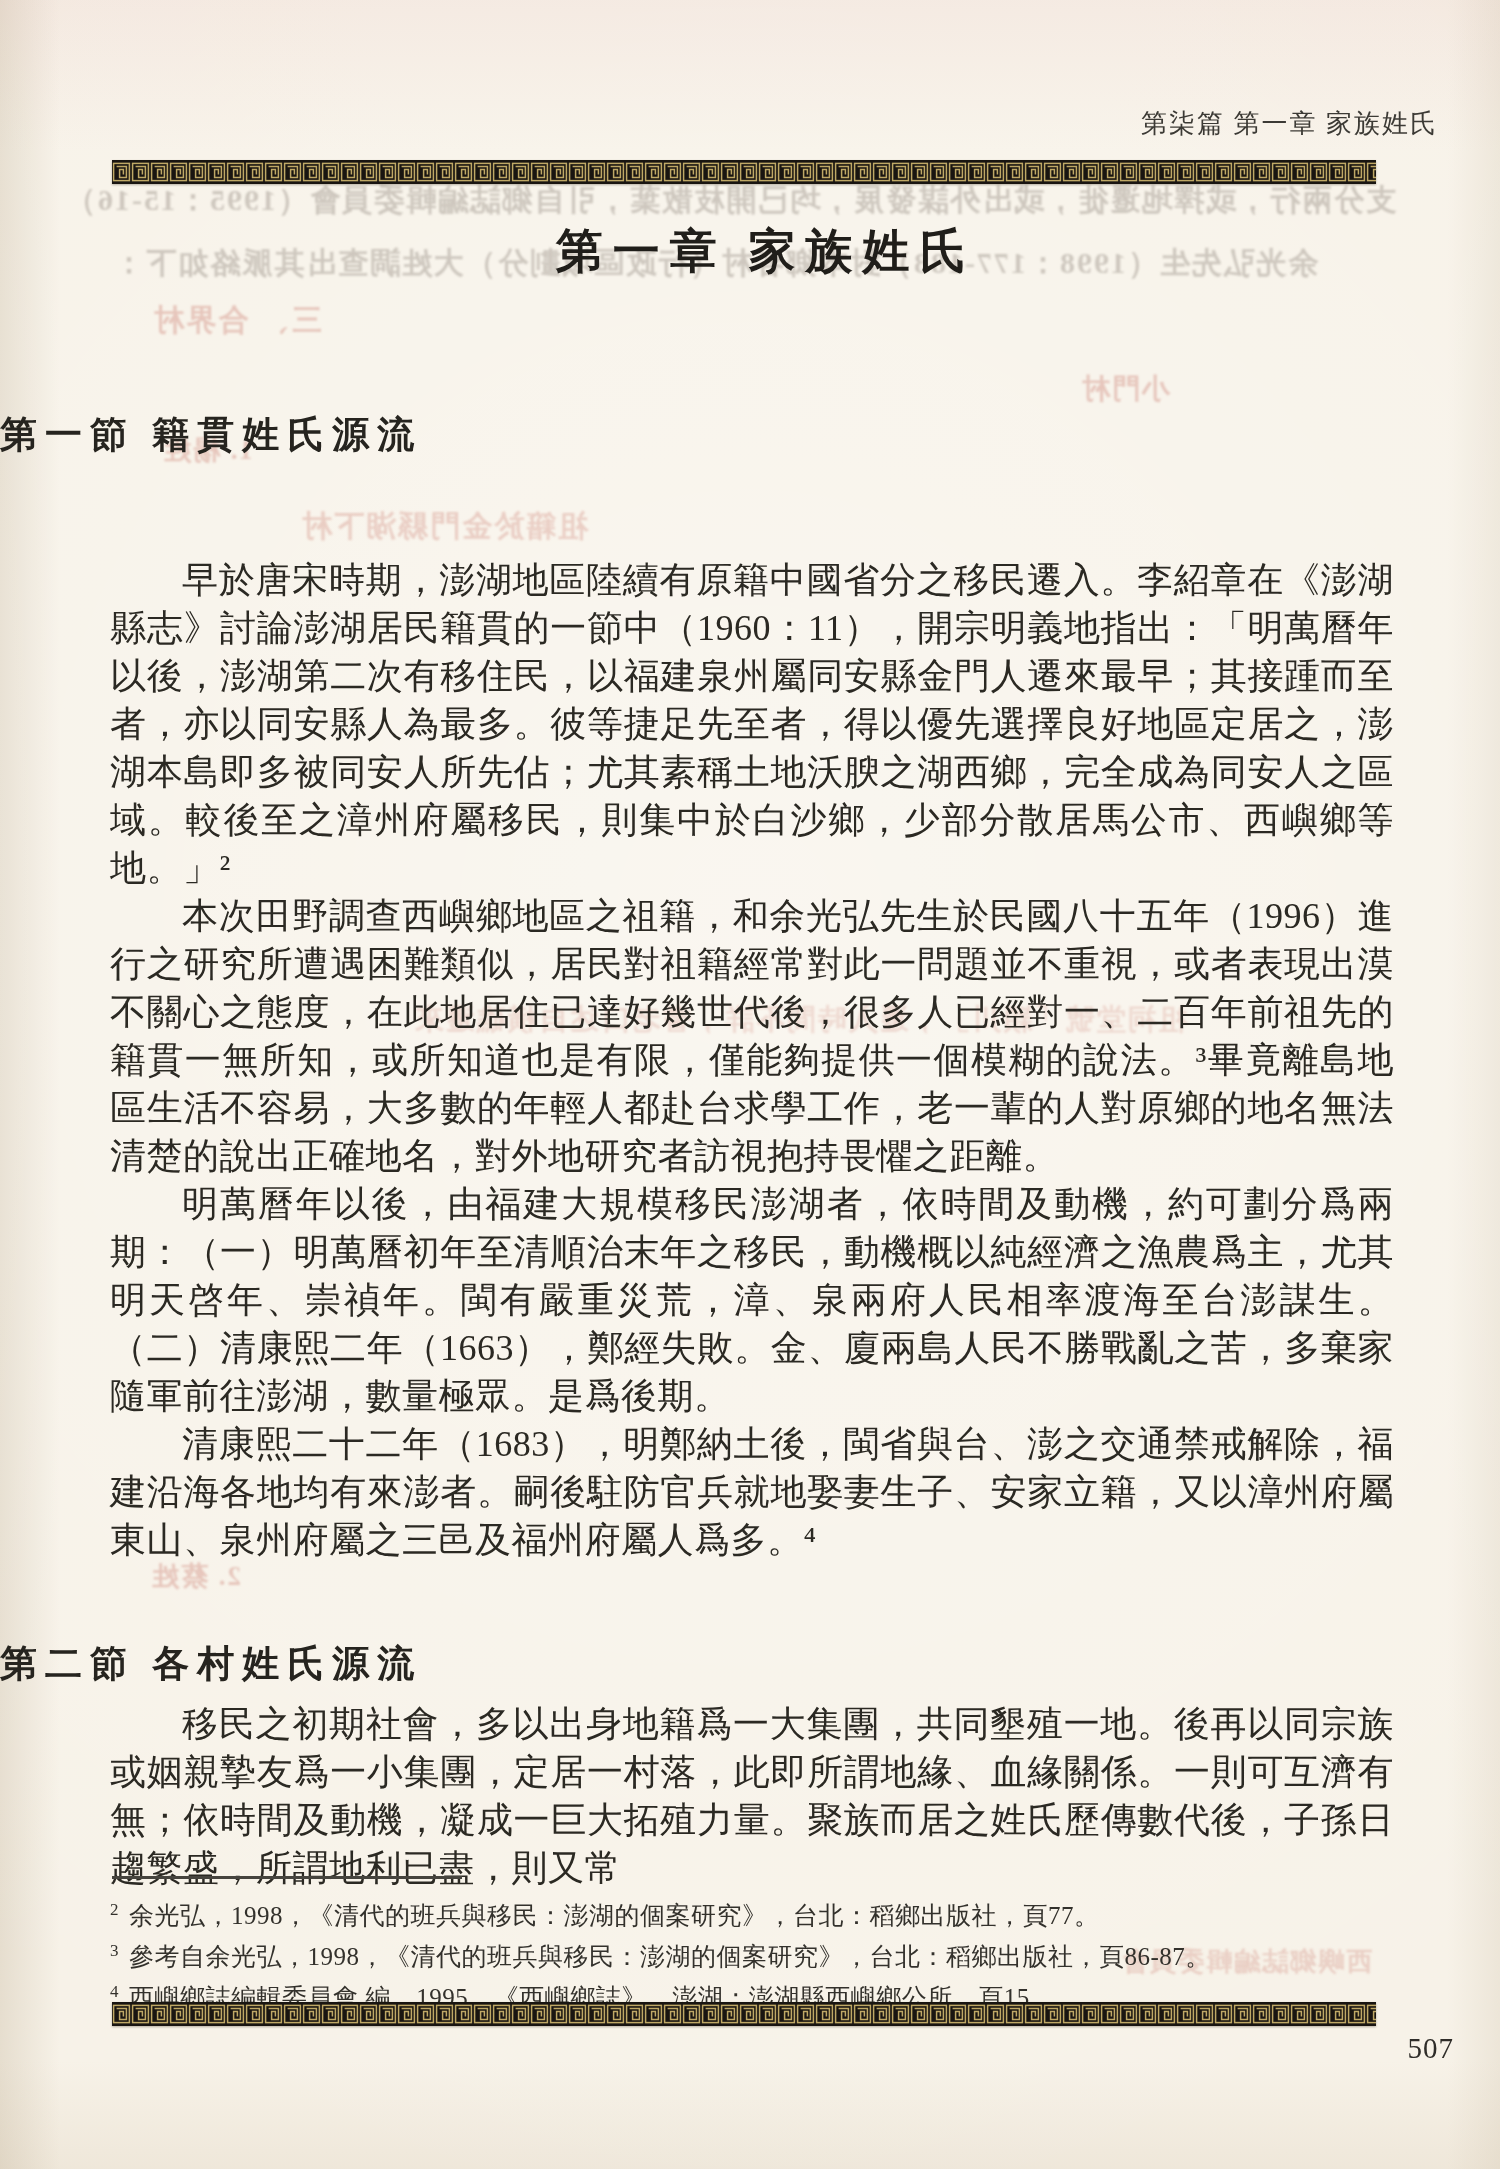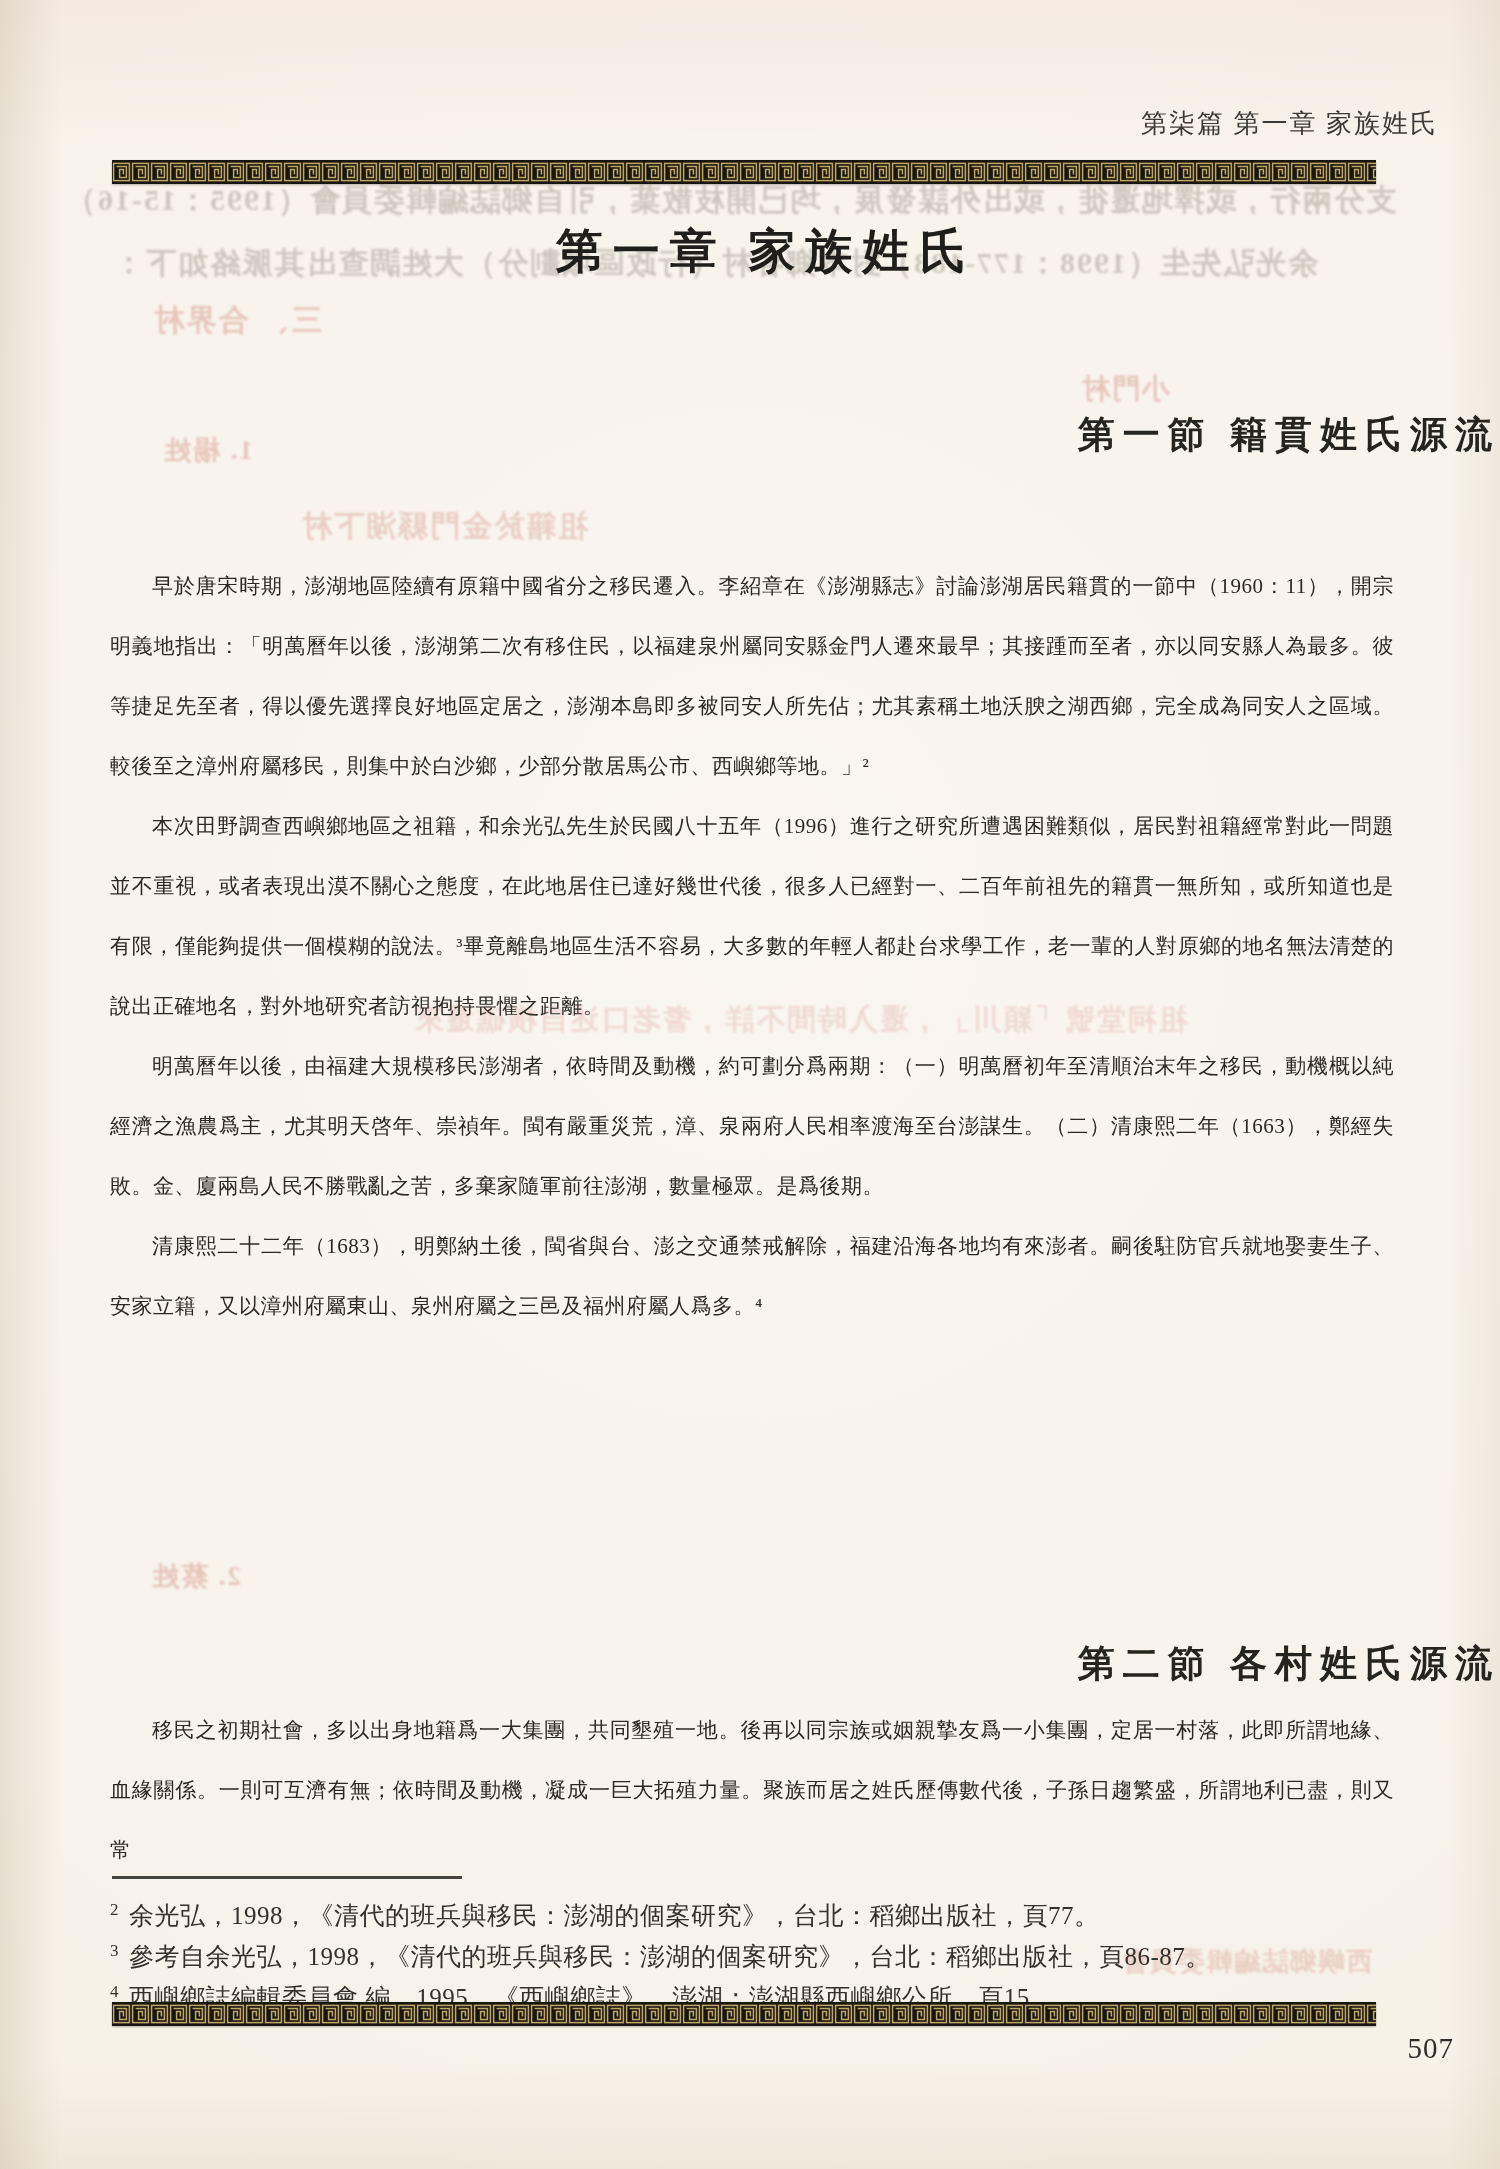--- a/index.html
+++ b/index.html
@@ -46,32 +46,32 @@
   }
   .border-top{top:160px;}
   .border-bottom{top:2002px;}
   .chapter-title{
     position:absolute;top:204px;left:0;width:100%;margin:16px;
     text-align:center;font-size:47px;font-weight:bold;color:#201e1a;
     letter-spacing:10px;
   }
   .section-title{
     position:absolute;left:0;width:100%;margin:0;
-    text-align:right;font-size:37px;font-weight:bold;color:#26241f;
+    text-align:left;font-size:37px;font-weight:bold;color:#26241f;
     letter-spacing:8px;
   }
   .s1{top:410px;}
   .s2{top:1611px;margin-top:28px;}
   .text-col{
     position:absolute;left:110px;width:1284px;
   }
   .tc-main{top:556px;}
   .tc-s2{top:1700px;}
   p.body{
-    margin:0;font-size:21px;line-height:60px;
+    margin:0;font-size:36px;line-height:48px;
     text-align:justify;text-justify:inter-ideograph;
     text-indent:2em;color:#2b2923;letter-spacing:0.5px;
   }
   .footnotes{
     position:absolute;left:110px;top:1876px;width:1310px;
   }
   .fn-rule{
     width:350px;height:3px;background:#46443e;margin:0 0 16px 2px;
   }
   .fn{

